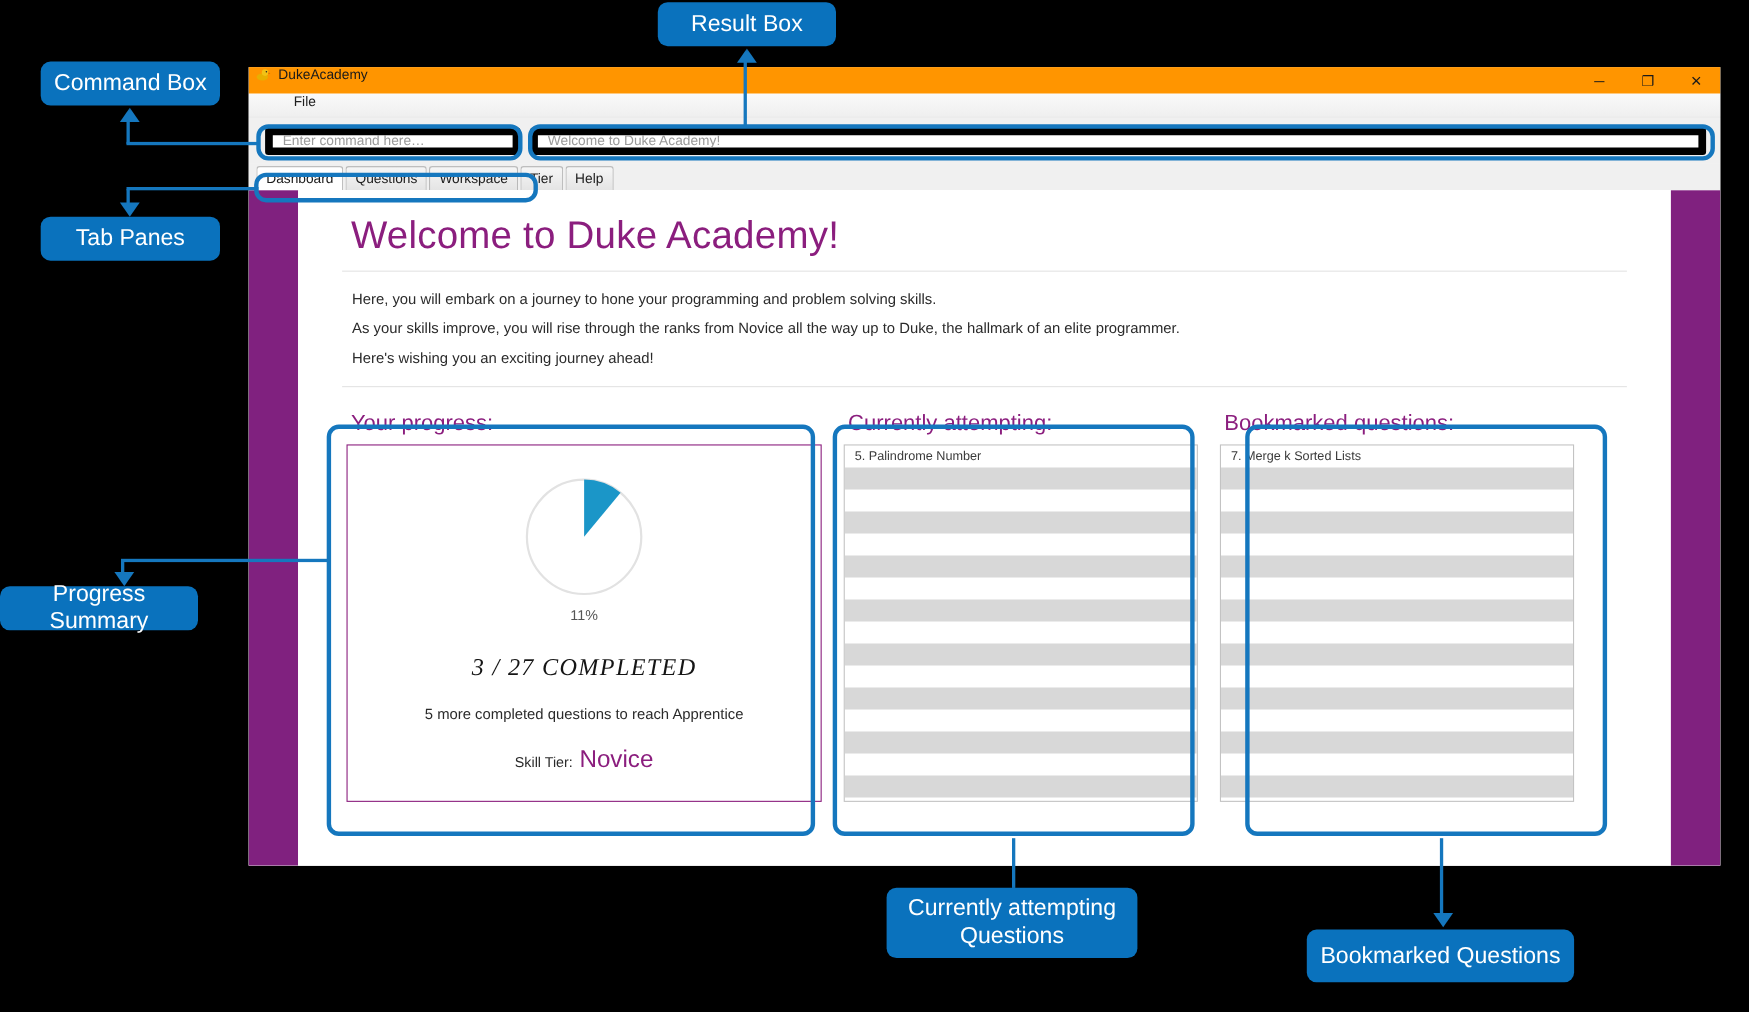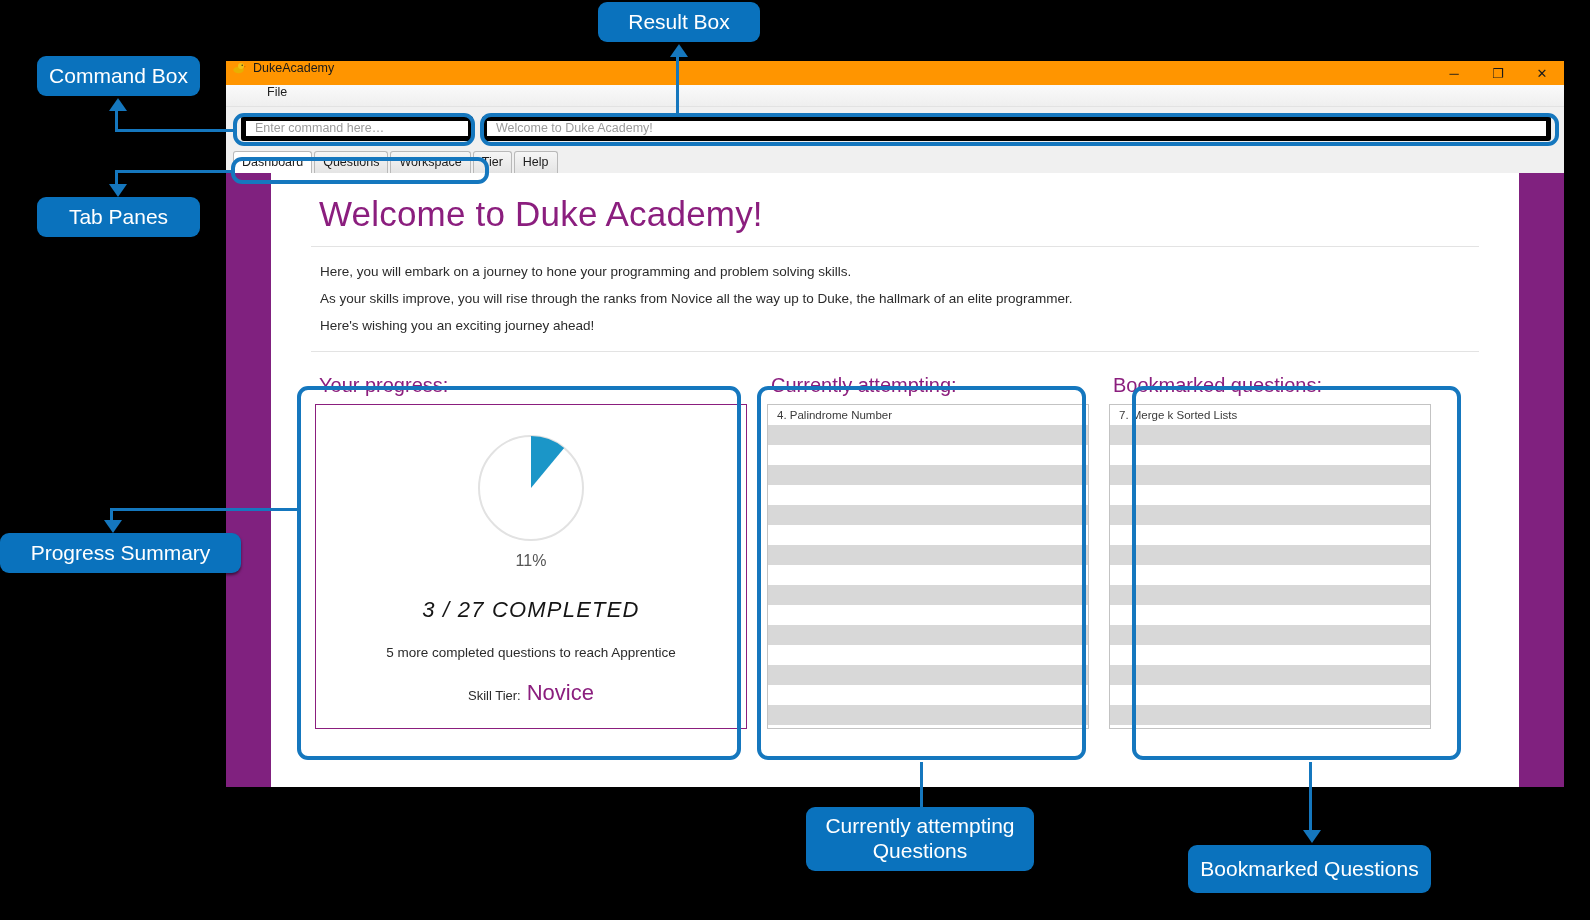--- a/index.html
+++ b/index.html
@@ -91,21 +91,21 @@
   .boxrow {
     height: 42px;
     background: #f0f0f0;
     display: flex; align-items: center;
     padding: 0 8px;
     box-sizing: border-box;
   }
   .txtbox {
     height: 25px;
     background: #ffffff;
-    border: 5px solid #000000;
+    border: 7px solid #000000;
     border-radius: 3px;
     display: flex; align-items: center;
     padding: 0 9px;
     box-sizing: border-box;
     font-size: 12.5px;
     color: #9a9a9a;
   }
   #command-box { width: 232px; margin-left: 7px; }
   #result-box  { flex: 1; margin-left: 9px; margin-right: 5px; }
 
@@ -171,25 +171,26 @@
     border: 1px solid #8B1E7E;
     height: 325px;
     background: #ffffff;
     display: flex;
     flex-direction: column;
     align-items: center;
     box-sizing: border-box;
     padding-top: 27px;
   }
   .donut-wrap { position: relative; width: 112px; height: 112px; }
-  .pct { font-size: 16px; color: #555; margin-top: 8px; }
+  .pct { font-size: 13px; color: #555; margin-top: 8px; }
   .completed {
     font-size: 22px; color: #151515;
     font-style: italic; letter-spacing: 1.2px;
     margin-top: 27px;
+    font-family: Liberation Serif, serif;
   }
   .subnote { font-size: 13.5px; color: #2b2b2b; margin-top: 22px; }
   .tierline { margin-top: 20px; display: flex; align-items: baseline; }
   .tierlabel { font-size: 13px; color: #2b2b2b; }
   .tiervalue { font-size: 22px; color: #8B1E7E; margin-left: 6px; }
 
   .listbox {
     border: 1px solid #c3c3c3;
     background: #ffffff;
     height: 325px;
@@ -277,21 +278,21 @@
             <div class="tierline">
               <span class="tierlabel">Skill Tier:</span>
               <span class="tiervalue">Novice</span>
             </div>
           </div>
         </div>
 
         <div class="card listcard">
           <div class="card-title">Currently attempting:</div>
           <div class="listbox" id="attempting-list">
-              <div class="lrow">4. Palindrome Number</div>
+              <div class="lrow">5. Palindrome Number</div>
               <div class="lrow alt"></div>
               <div class="lrow"></div>
               <div class="lrow alt"></div>
               <div class="lrow"></div>
               <div class="lrow alt"></div>
               <div class="lrow"></div>
               <div class="lrow alt"></div>
               <div class="lrow"></div>
               <div class="lrow alt"></div>
               <div class="lrow"></div>
@@ -346,21 +347,21 @@
 
 <div class="callout" style="left:598px; top:2px; width:162px; height:40px;">Result Box</div>
 <div class="arrowhead ah-up" style="left:670px; top:44px;"></div>
 <div class="arrow" style="left:676px; top:56px; width:3px; height:58px;"></div>
 
 <div class="callout" style="left:37px; top:197px; width:163px; height:40px;">Tab Panes</div>
 <div class="arrowhead ah-down" style="left:109px; top:184px;"></div>
 <div class="arrow" style="left:115px; top:172px; width:3px; height:14px;"></div>
 <div class="arrow" style="left:115px; top:170px; width:120px; height:3px;"></div>
 
-<div class="callout" style="left:0px; top:533px; width:241px; height:40px;">Progress Summary</div>
+<div class="callout" style="left:0px; top:533px; width:180px; height:40px;">Progress Summary</div>
 <div class="arrowhead ah-down" style="left:104px; top:520px;"></div>
 <div class="arrow" style="left:110px; top:510px; width:3px; height:12px;"></div>
 <div class="arrow" style="left:110px; top:508px; width:190px; height:3px;"></div>
 
 <div class="callout" style="left:806px; top:807px; width:228px; height:64px;">
   <span id="ca-label">
       <div>Currently attempting</div>
       <div>Questions</div>
     </span>
 </div>

